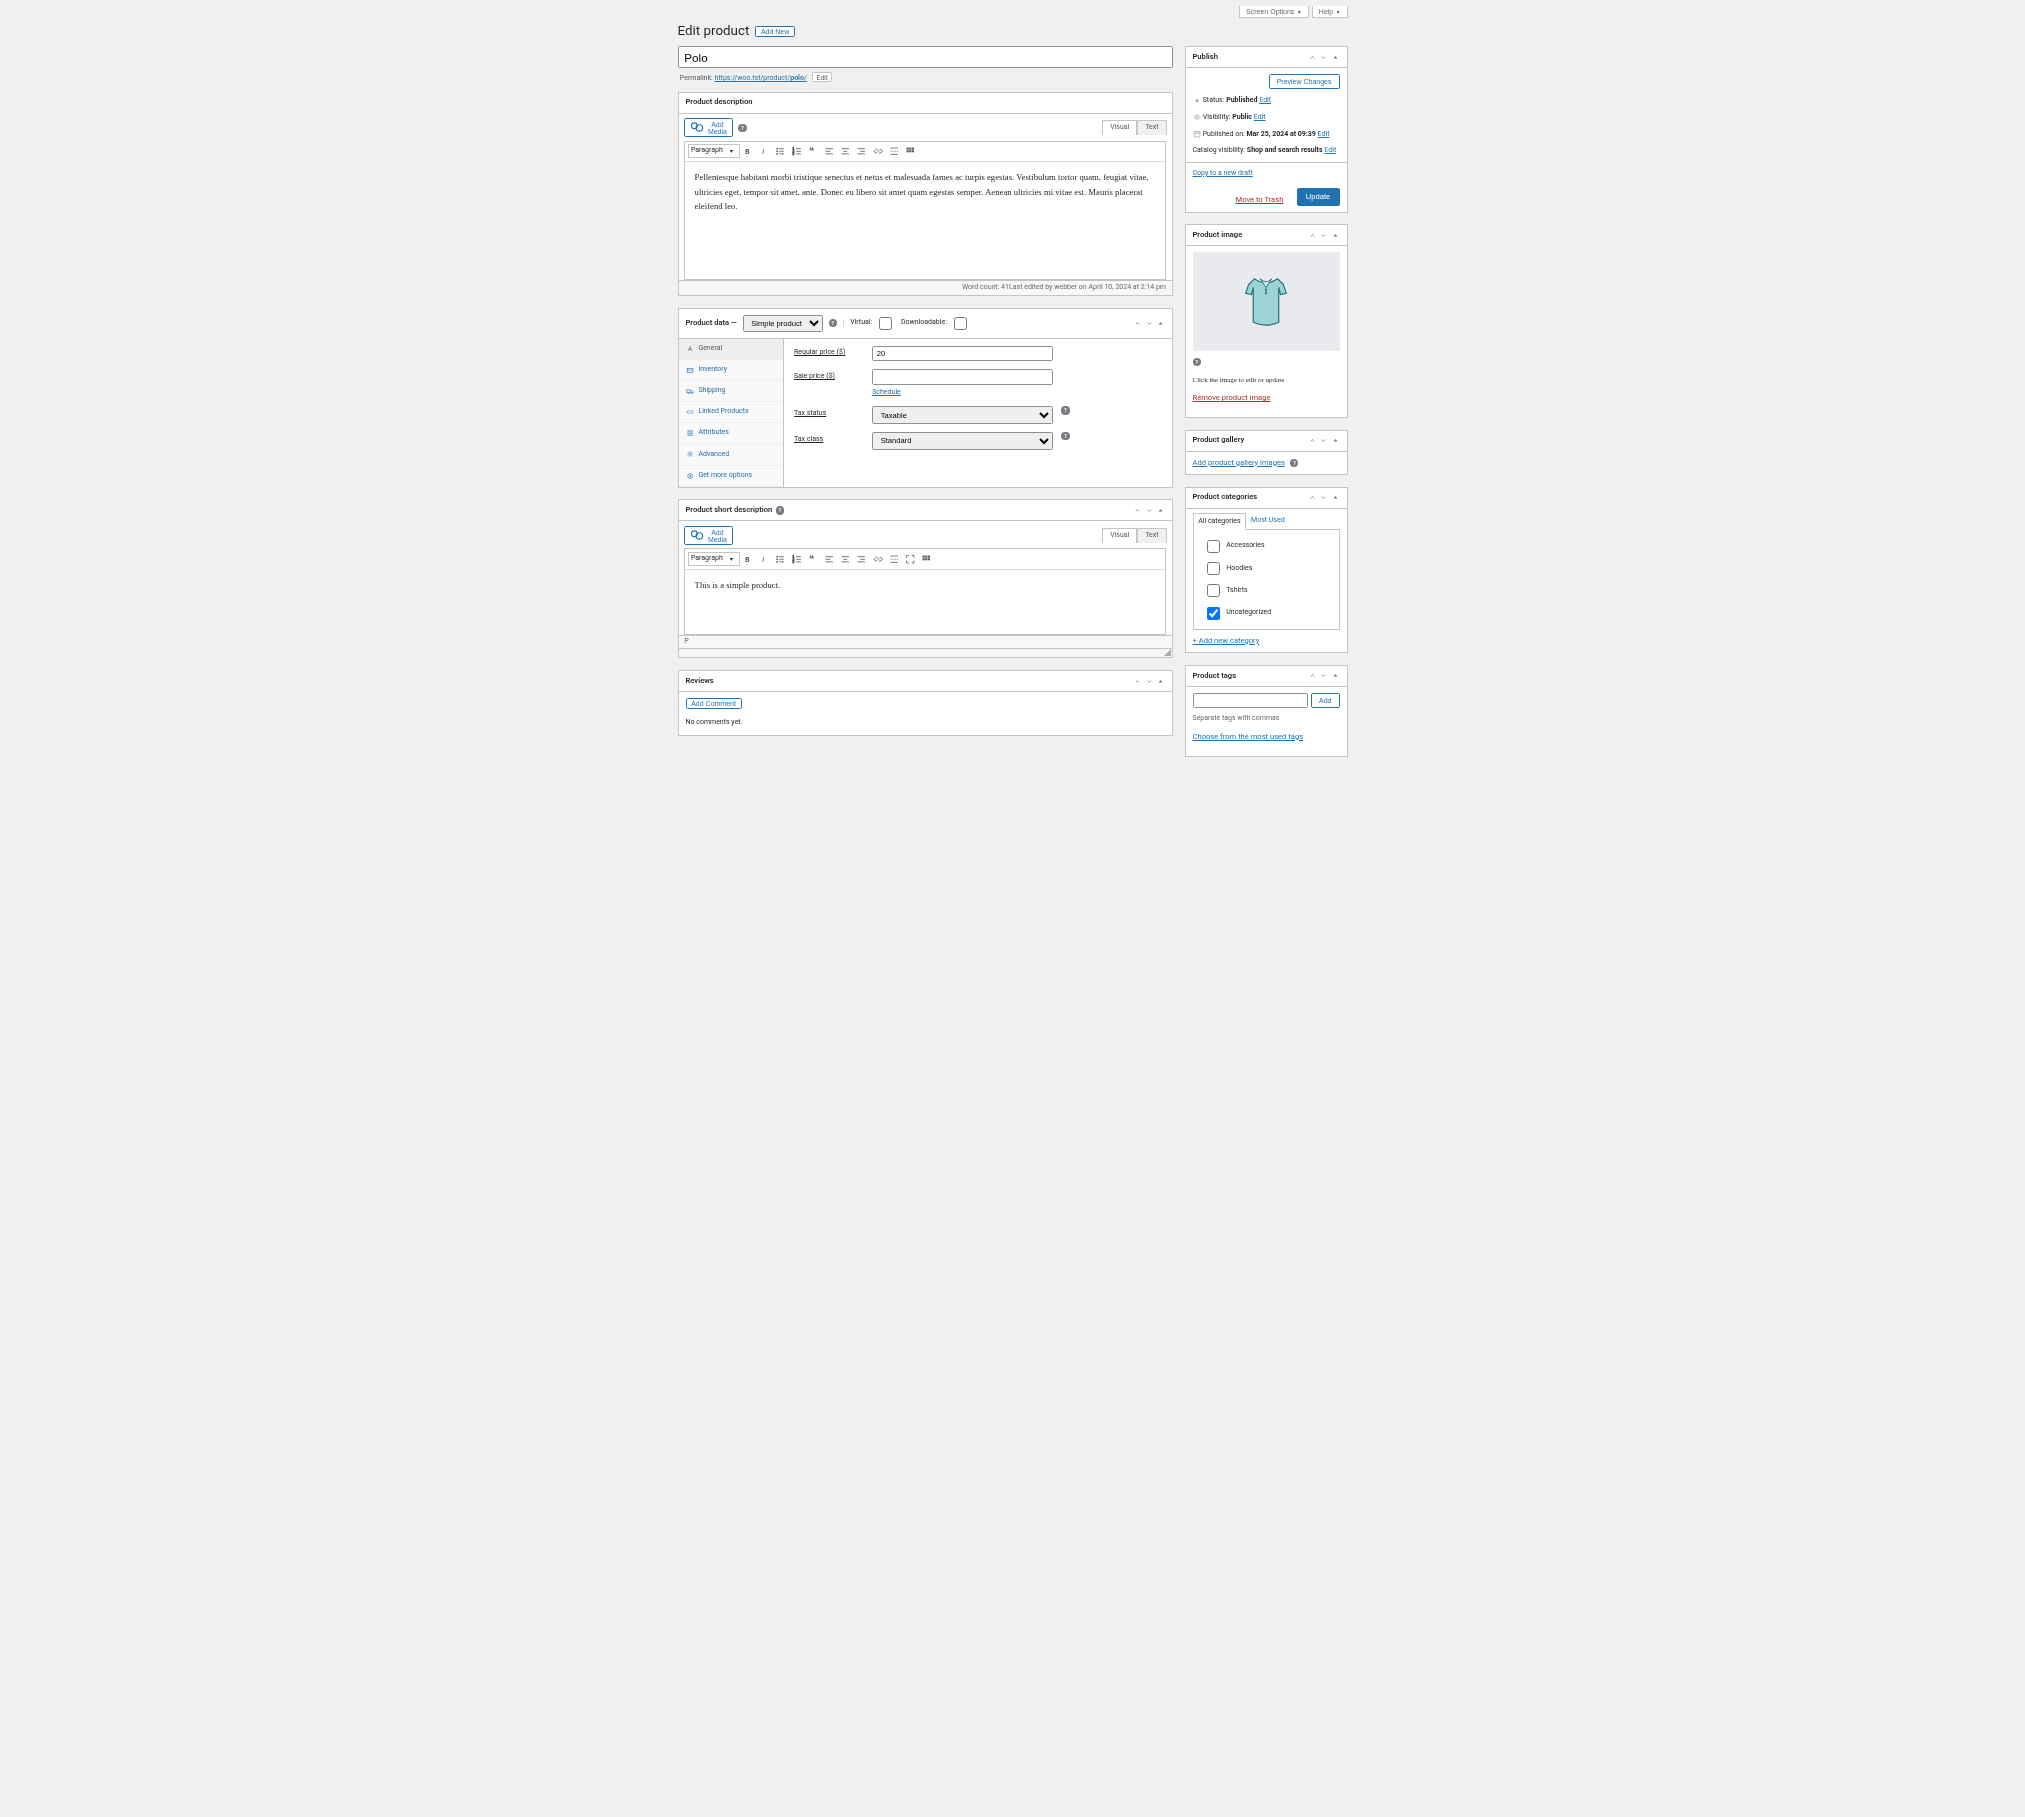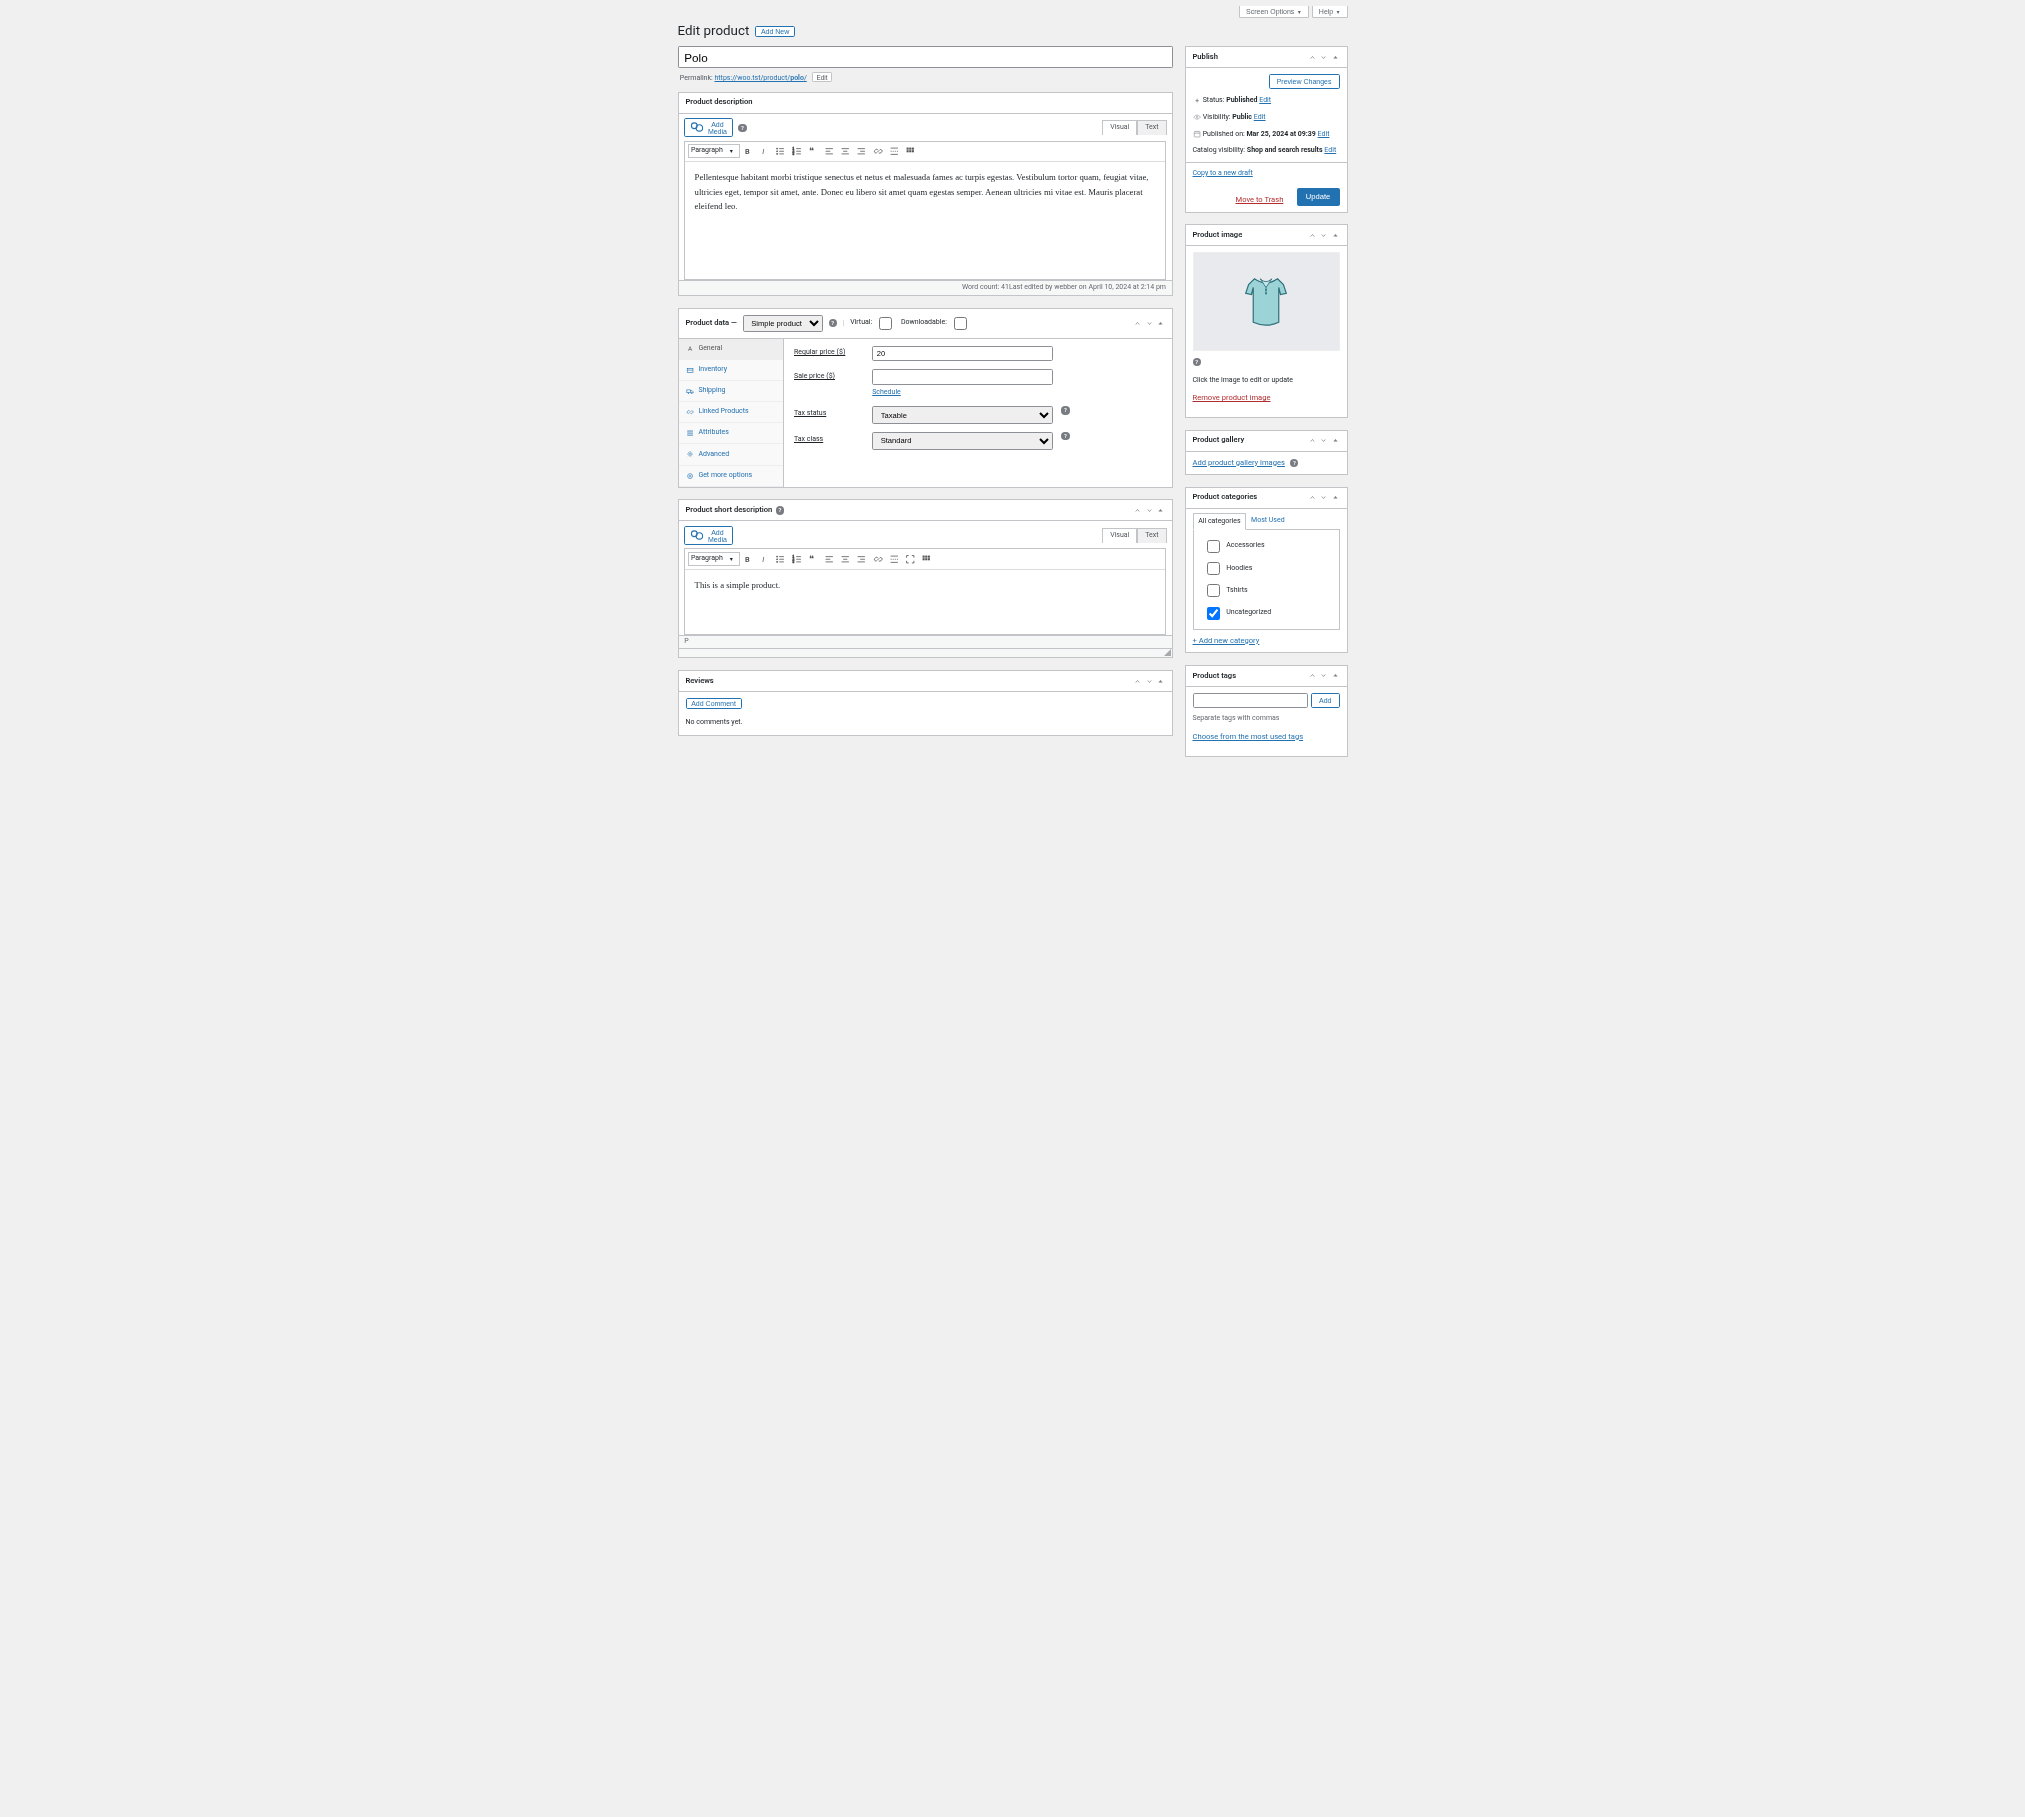--- a/index.html
+++ b/index.html
@@ -624,21 +624,21 @@
           <svg viewBox="0 0 100 110">
             <path d="M30 15 L20 25 L15 40 L25 42 L28 30 L28 90 Q50 100 72 90 L72 30 L75 42 L85 40 L80 25 L70 15 Q60 22 50 22 Q40 22 30 15 Z" fill="#9cd3d7" stroke="#2b6e78" stroke-width="2"></path>
             <path d="M40 15 L50 30 L60 15 Q55 20 50 20 Q45 20 40 15 Z" fill="#c7e8eb" stroke="#2b6e78" stroke-width="1.5"></path>
             <line x1="50" y1="30" x2="50" y2="42" stroke="#2b6e78" stroke-width="1.5"></line>
             <circle cx="50" cy="34" r="1.5" fill="#2b6e78"></circle>
               <circle cx="50" cy="40" r="1.5" fill="#2b6e78"></circle>
           </svg>
         </div>
         <div style="padding:0 7px 2.3px"><span class="help-icn">?</span></div>
         <div class="side-inside">
-          <div class="helper" style="color:#1d2327;">Click the image to edit or update</div>
+          <div class="helper" style="color:#1d2327;font-family:Liberation Serif, serif;">Click the image to edit or update</div>
           <p><a href="#" class="link-red">Remove product image</a></p>
         </div>
       </div>
 
       <div class="postbox">
         <div class="hndle">
             <span>Product gallery</span>
             <div class="fill"></div>
           <div class="handle-actions">
             <span class="arrow">

